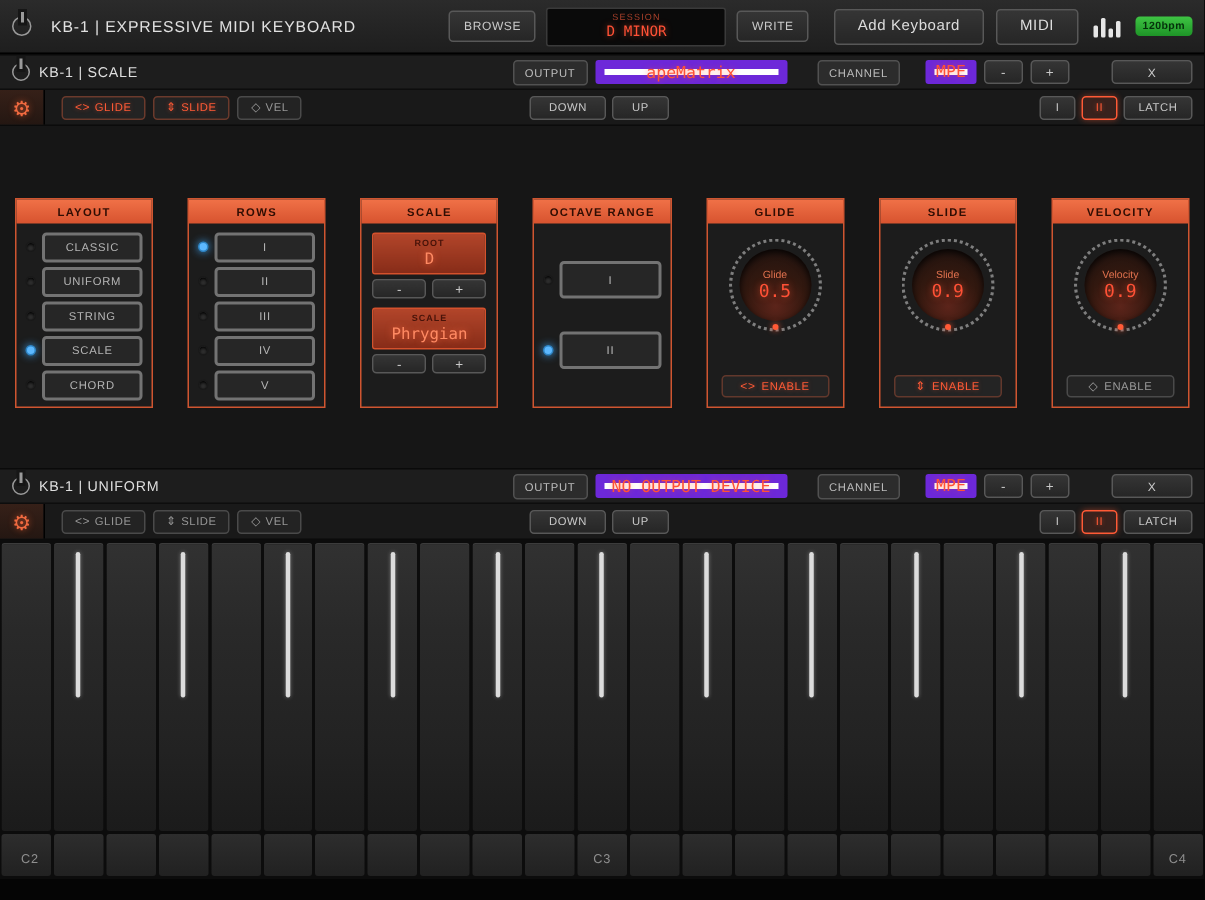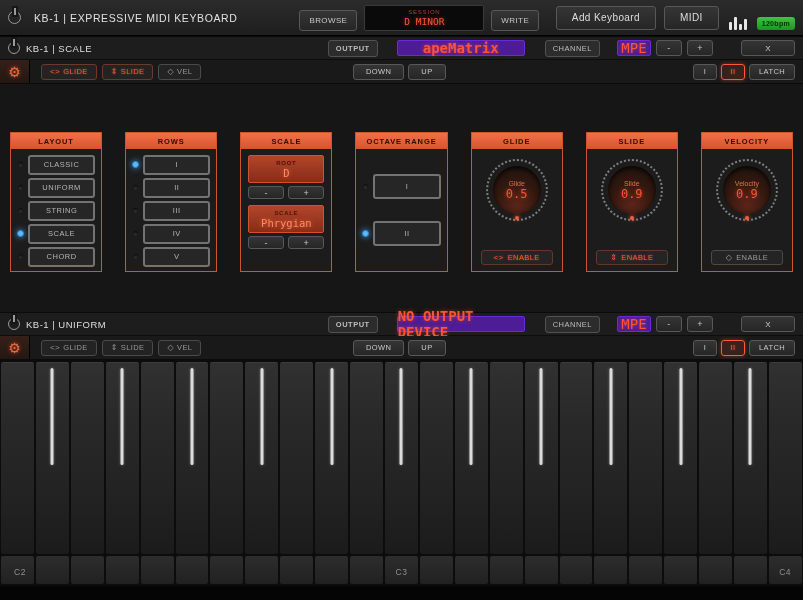--- a/index.html
+++ b/index.html
@@ -24,21 +24,21 @@
   }
   .power::after {
     content:""; position:absolute; top:-4px; left:50%; transform:translateX(-50%);
     width:2px; height:7px; background:#9a9a9a; box-shadow:0 0 0 2px #161616;
   }
   
   .topbar {
     height:36px; flex:none; display:flex; align-items:center; padding:0 8px;
     background:linear-gradient(180deg,#2b2b2b,#1e1e1e); border-bottom:1px solid #000;
   }
-  .tbgroup { display:flex; align-items:flex-end; gap:7px; }
+  .tbgroup { display:flex; align-items:center; gap:7px; }
   .app-title { font-size:10.5px; color:#e0e0e0; letter-spacing:.6px; margin-left:6px; }
   .tb-center { margin-left:62px; }
   .btn.tb { height:21px; }
   .session {
     width:120px; height:26px; background:#0a0a0a; border:1px solid #3a3a3a; border-radius:2px;
     display:flex; flex-direction:column; align-items:center; justify-content:center; gap:1px;
   }
   .session-cap { font-size:6px; color:#a8402b; letter-spacing:.8px; }
   .session-val { font-size:9.5px; }
   .tb-right { margin-left:auto; gap:8px; }
@@ -55,25 +55,25 @@
   .kb-head {
     height:24px; flex:none; display:flex; align-items:center; gap:6px; padding:0 8px;
     background:#1d1d1d; border-top:1px solid #0a0a0a; border-bottom:1px solid #0d0d0d;
   }
   .kb-head .power { width:12px; height:12px; }
   .kb-title { font-size:9.5px; color:#dedede; letter-spacing:.5px; }
   .lab-btn {
     font-size:7.5px; color:#bdbdbd; letter-spacing:.5px;
     background:#2c2c2c; border:1px solid #515151; border-radius:3px; padding:3px 7px;
   }
-  .outgrp { margin-left:auto; display:flex; align-items:center; gap:19px;font-weight:bold; }
+  .outgrp { margin-left:auto; display:flex; align-items:center; gap:5px; }
   .chgrp { margin-left:14px; display:flex; align-items:flex-start; gap:5px; }
   .ledfield {
-    background:#4c1d95; border:1px solid #6d28d9; border-radius:2px; height:16px;
-    display:inline-flex; align-items:center; justify-content:center; font-size:14px;
+    background:#ffffff; border:6px solid #6d28d9; border-radius:2px; height:16px;
+    display:inline-flex; align-items:center; justify-content:center; font-size:11px;
   }
   .out-field { width:128px; }
   .ch-field { width:34px;margin-left:12px; }
   .btn.sq { width:26px; padding:0; height:16px; font-size:9px; }
   .btn.close { width:54px; height:16px; margin-left:22px; font-size:8px; }
   
   .kb-tools {
     height:24px; flex:none; display:flex; align-items:center; gap:5px;
     background:#191919; border-bottom:1px solid #0b0b0b; padding-right:8px; position:relative;
   }

